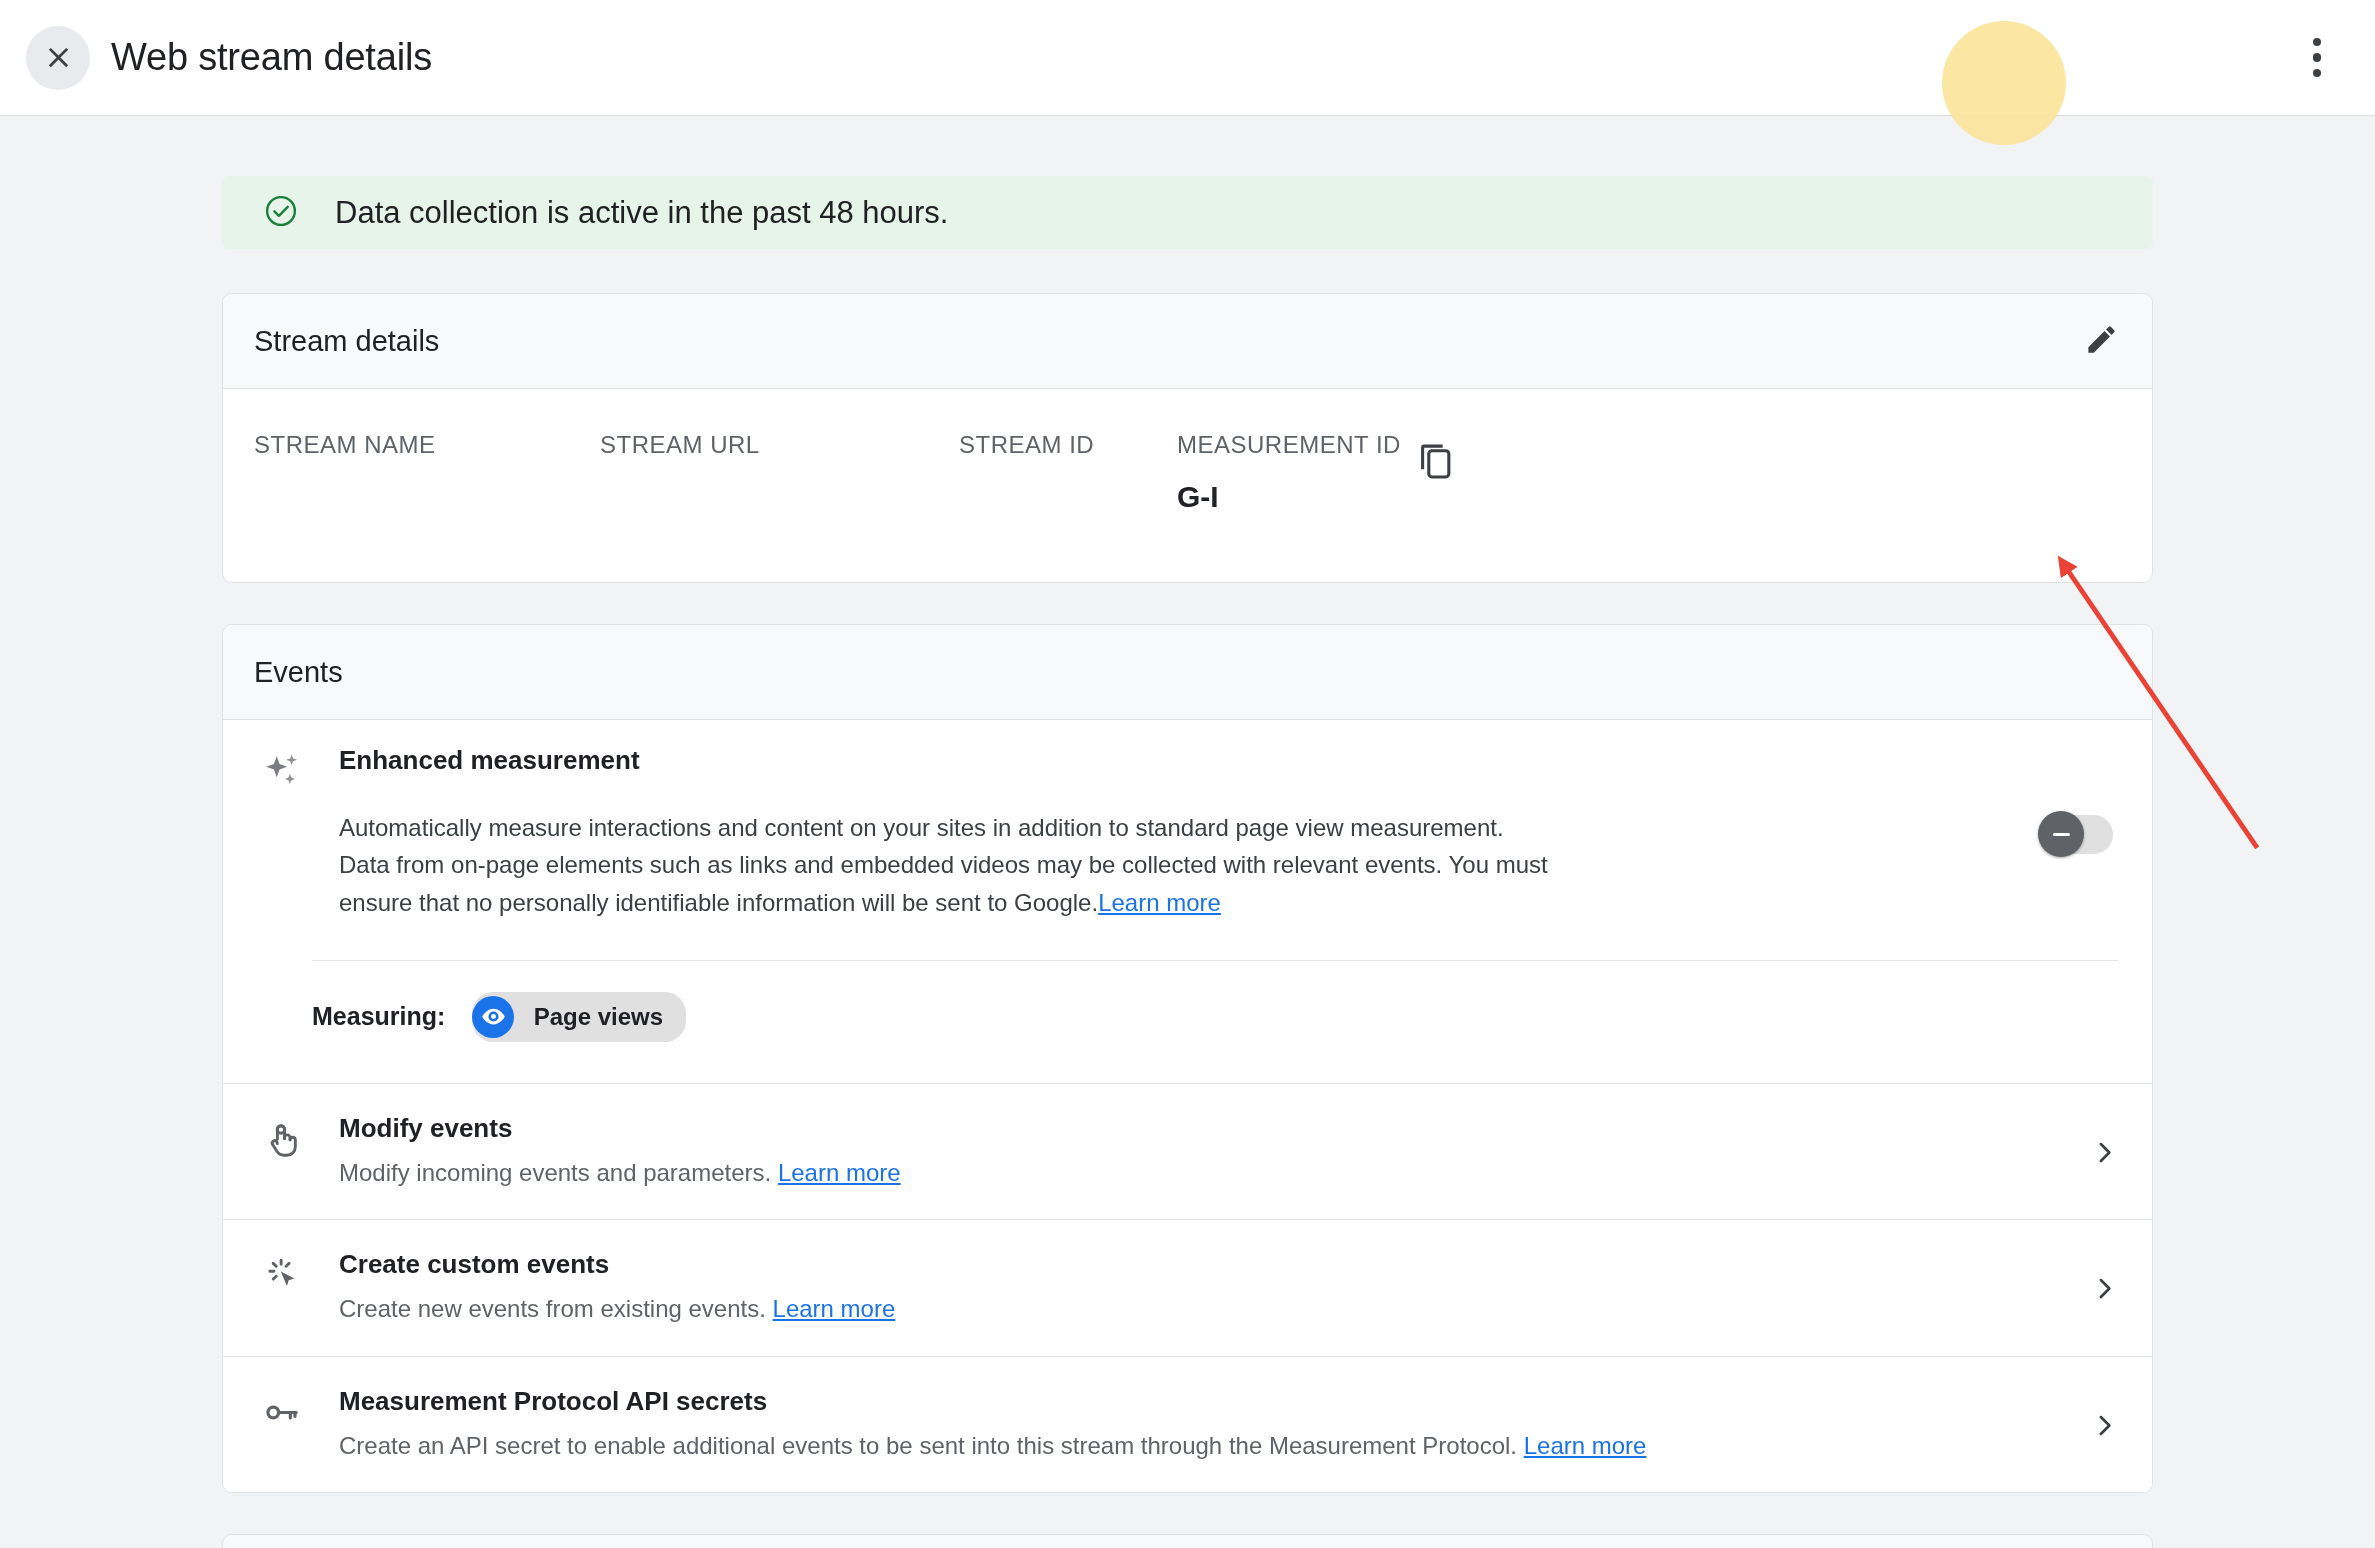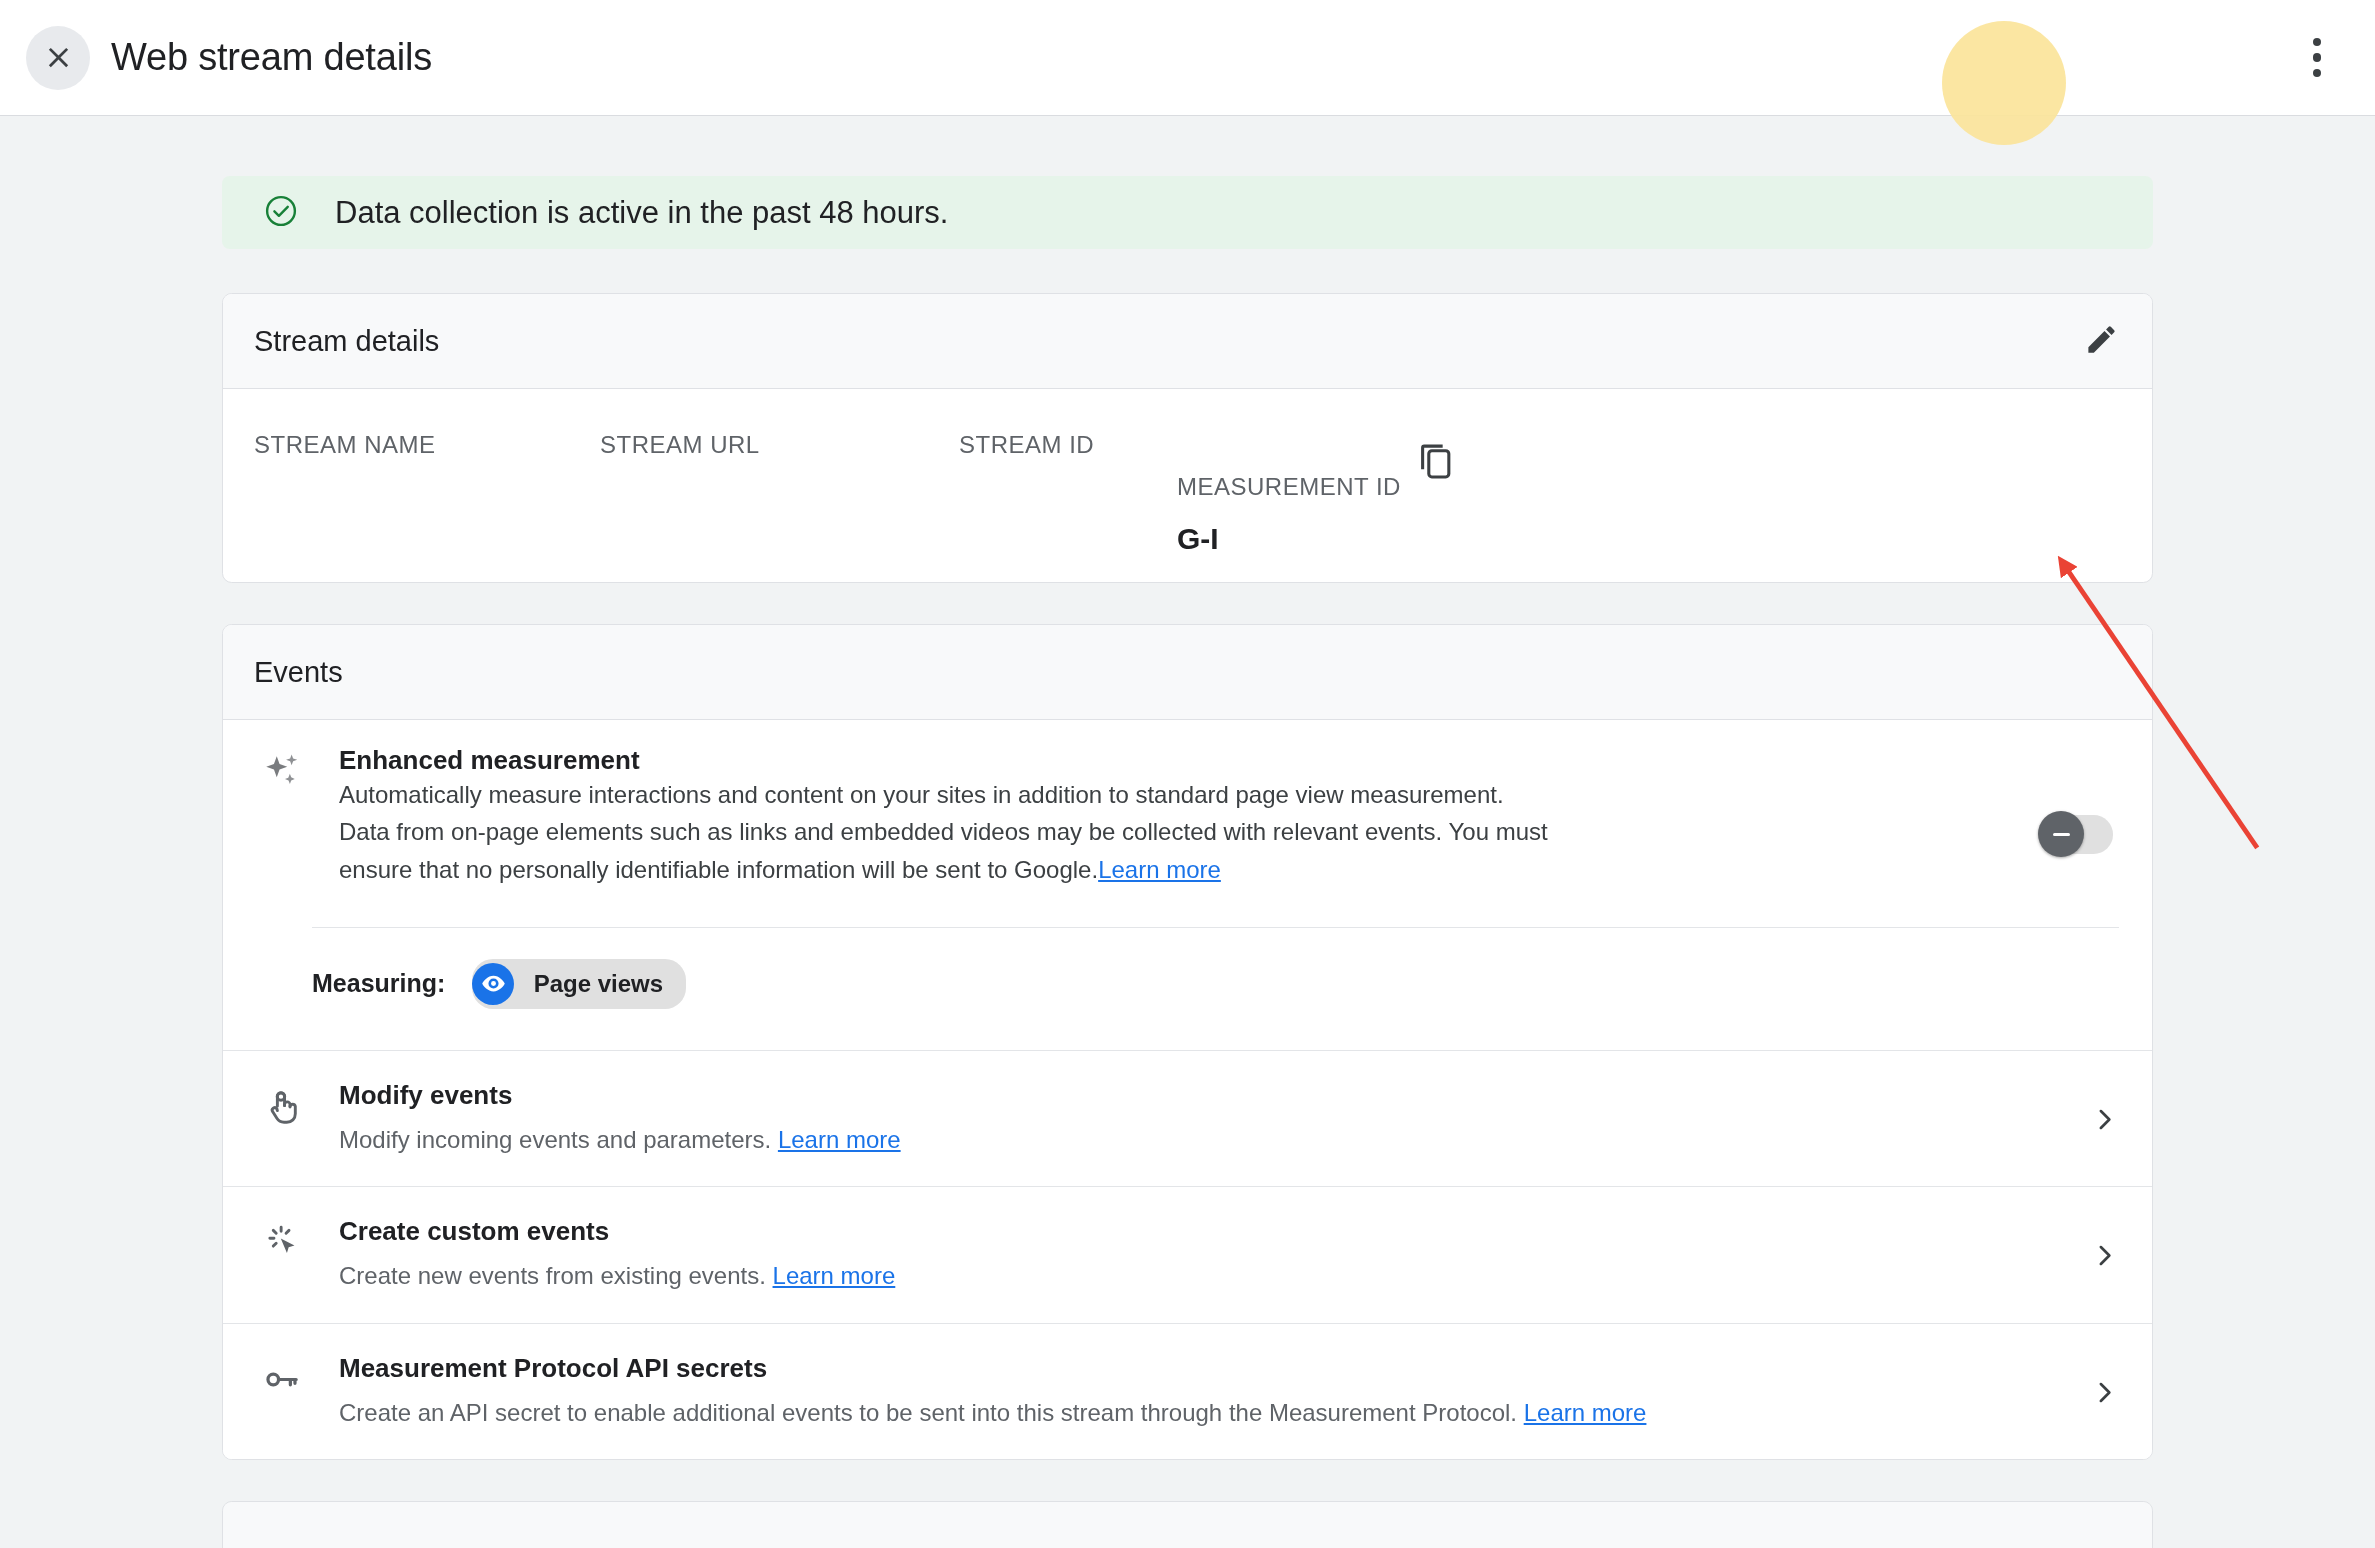--- a/index.html
+++ b/index.html
@@ -119,21 +119,21 @@
   
   .stream-table { padding: 42px 31px 0 31px; height: 193px; }
   .stream-row {
     display: flex;
     align-items: flex-start;
   }
   .col { display: flex; flex-direction: column; }
   .col-name { width: 346px; }
   .col-url  { width: 359px; }
   .col-id   { width: 218px; }
-  .col-meas { width: 241px; margin-top: 42px; }
+  .col-meas { width: 241px; }
   .col-copy { width: 116px; display:flex; justify-content: flex-start; }
   .col-label {
     font-size: 24px;
     color: #5F6368;
     letter-spacing: 0.5px;
     white-space: nowrap;
   }
   .col-value {
     font-size: 30px;
     color: #202124;
@@ -187,20 +187,21 @@
   .chev { cursor: pointer; padding-top: 17.4px; }
 
   
   .em-row { padding: 25px 33px 8px 31px; border-bottom: 1px solid #e3e5e8; background:#fff; }
   .em-top { display: flex; align-items: flex-start; }
   .em-body { flex: 1 1 auto; padding-left: 29px; }
   .em-desc {
     font-size: 24px;
     color: #3C4043;
     line-height: 1.55;
+    margin-top: 33px;
     max-width: 1274px;
   }
   .em-toggle-wrap { flex: 0 0 auto; padding-top: 70px; padding-right: 5.8px; }
   .toggle {
     width: 71px; height: 39px;
     background: #E0E0E0;
     border-radius: 19.3px;
     position: relative;
     cursor: pointer;
   }

